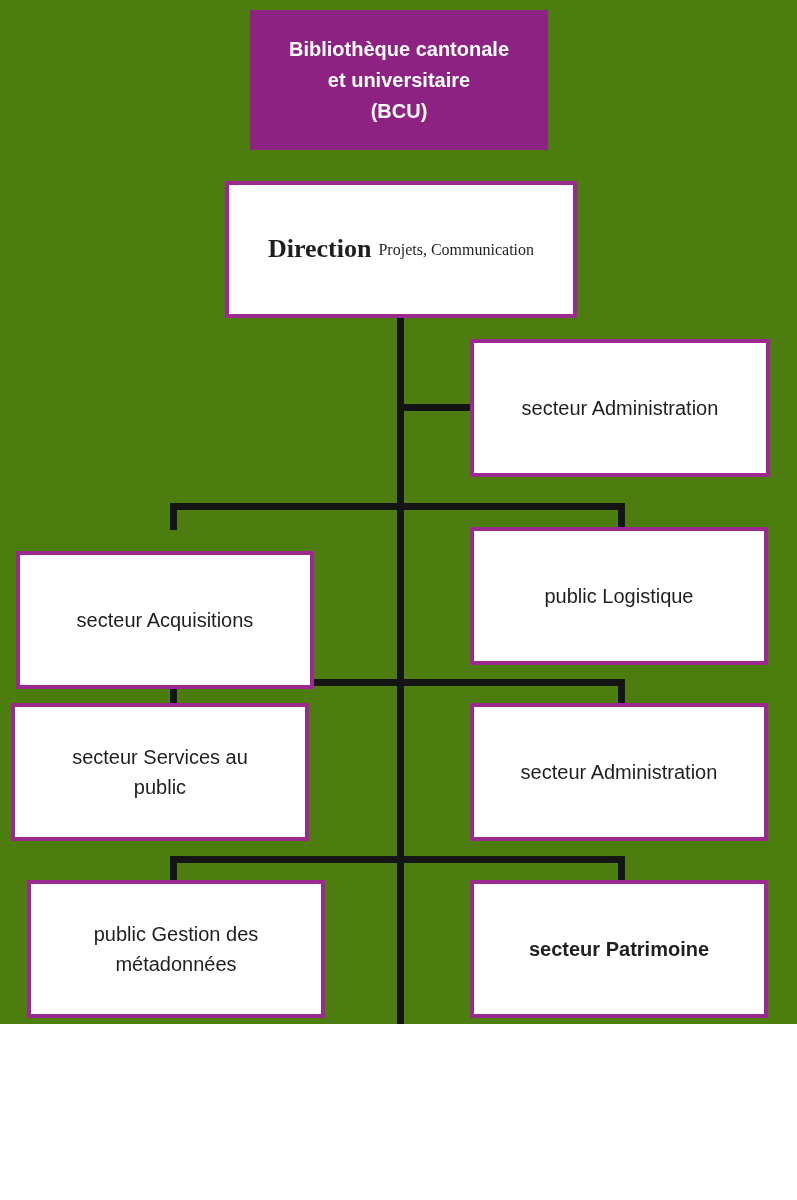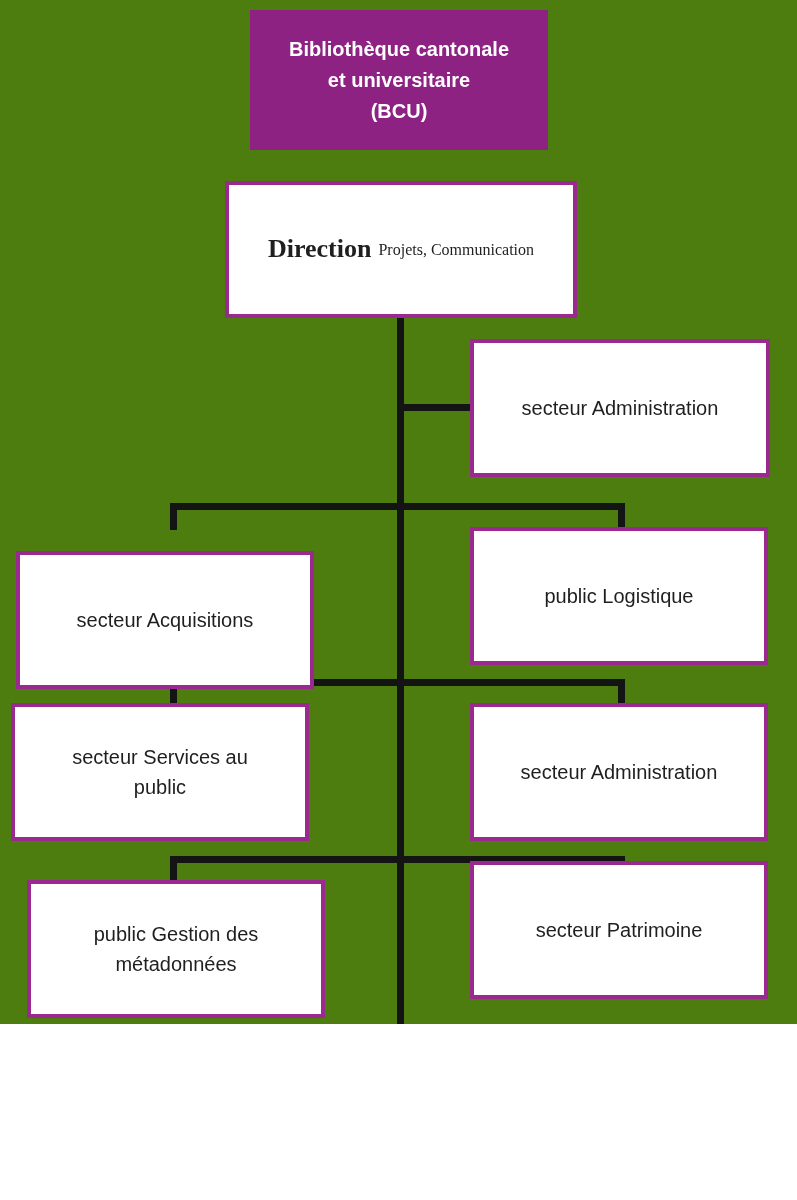--- a/index.html
+++ b/index.html
@@ -74,21 +74,21 @@
   }
   .direction-title    { font-size: 26px; font-weight: bold; line-height: 1.1; }
   .direction-subtitle { font-size: 16px; line-height: 1.1; }
 
   .administration { left: 470px; top: 339px; width: 300px; height: 138px; }
   .acquisitions   { left: 16px;  top: 527px; width: 298px; height: 138px; margin-top: 24px; }
   .logistique     { left: 470px; top: 527px; width: 298px; height: 138px; }
   .services       { left: 11px;  top: 703px; width: 298px; height: 138px; }
   .infrastructures{ left: 470px; top: 703px; width: 298px; height: 138px; }
   .gestion        { left: 27px;  top: 880px; width: 298px; height: 138px; }
-  .patrimoine     { left: 470px; top: 861px; width: 298px; height: 138px; }
+  .patrimoine     { left: 470px; top: 880px; width: 298px; height: 138px; font-weight: bold; }
   .mediation      { left: 252px; top: 1053px; width: 296px; height: 140px; }
 </style>
 </head>
 <body>
 
 <div class="canvas">
 
   <div class="line trunk"></div>
   <div class="line admin-branch"></div>
 

